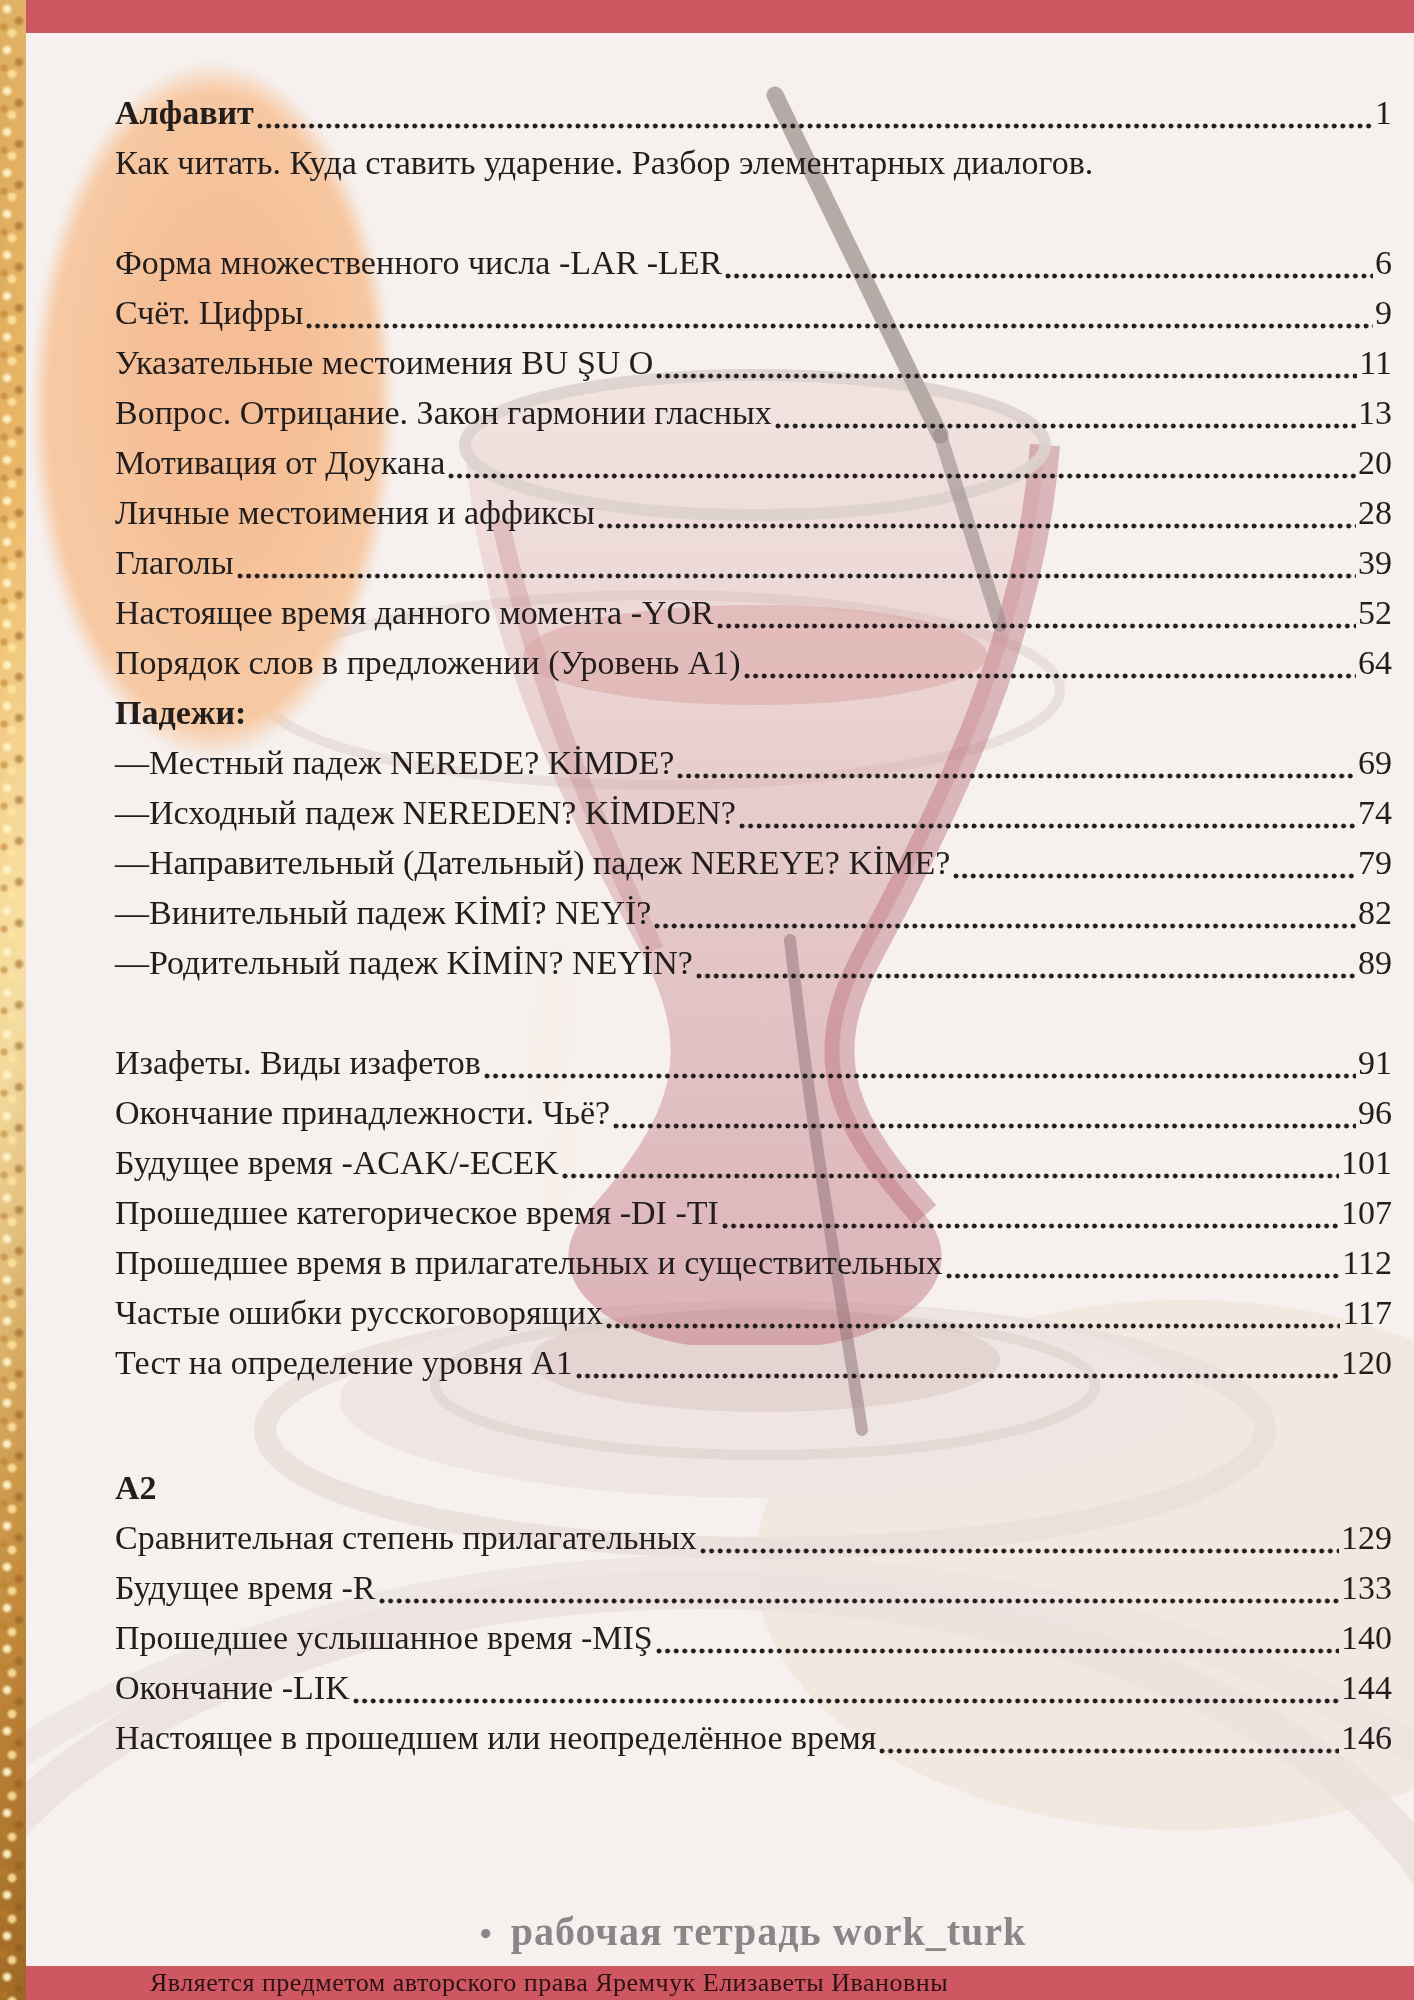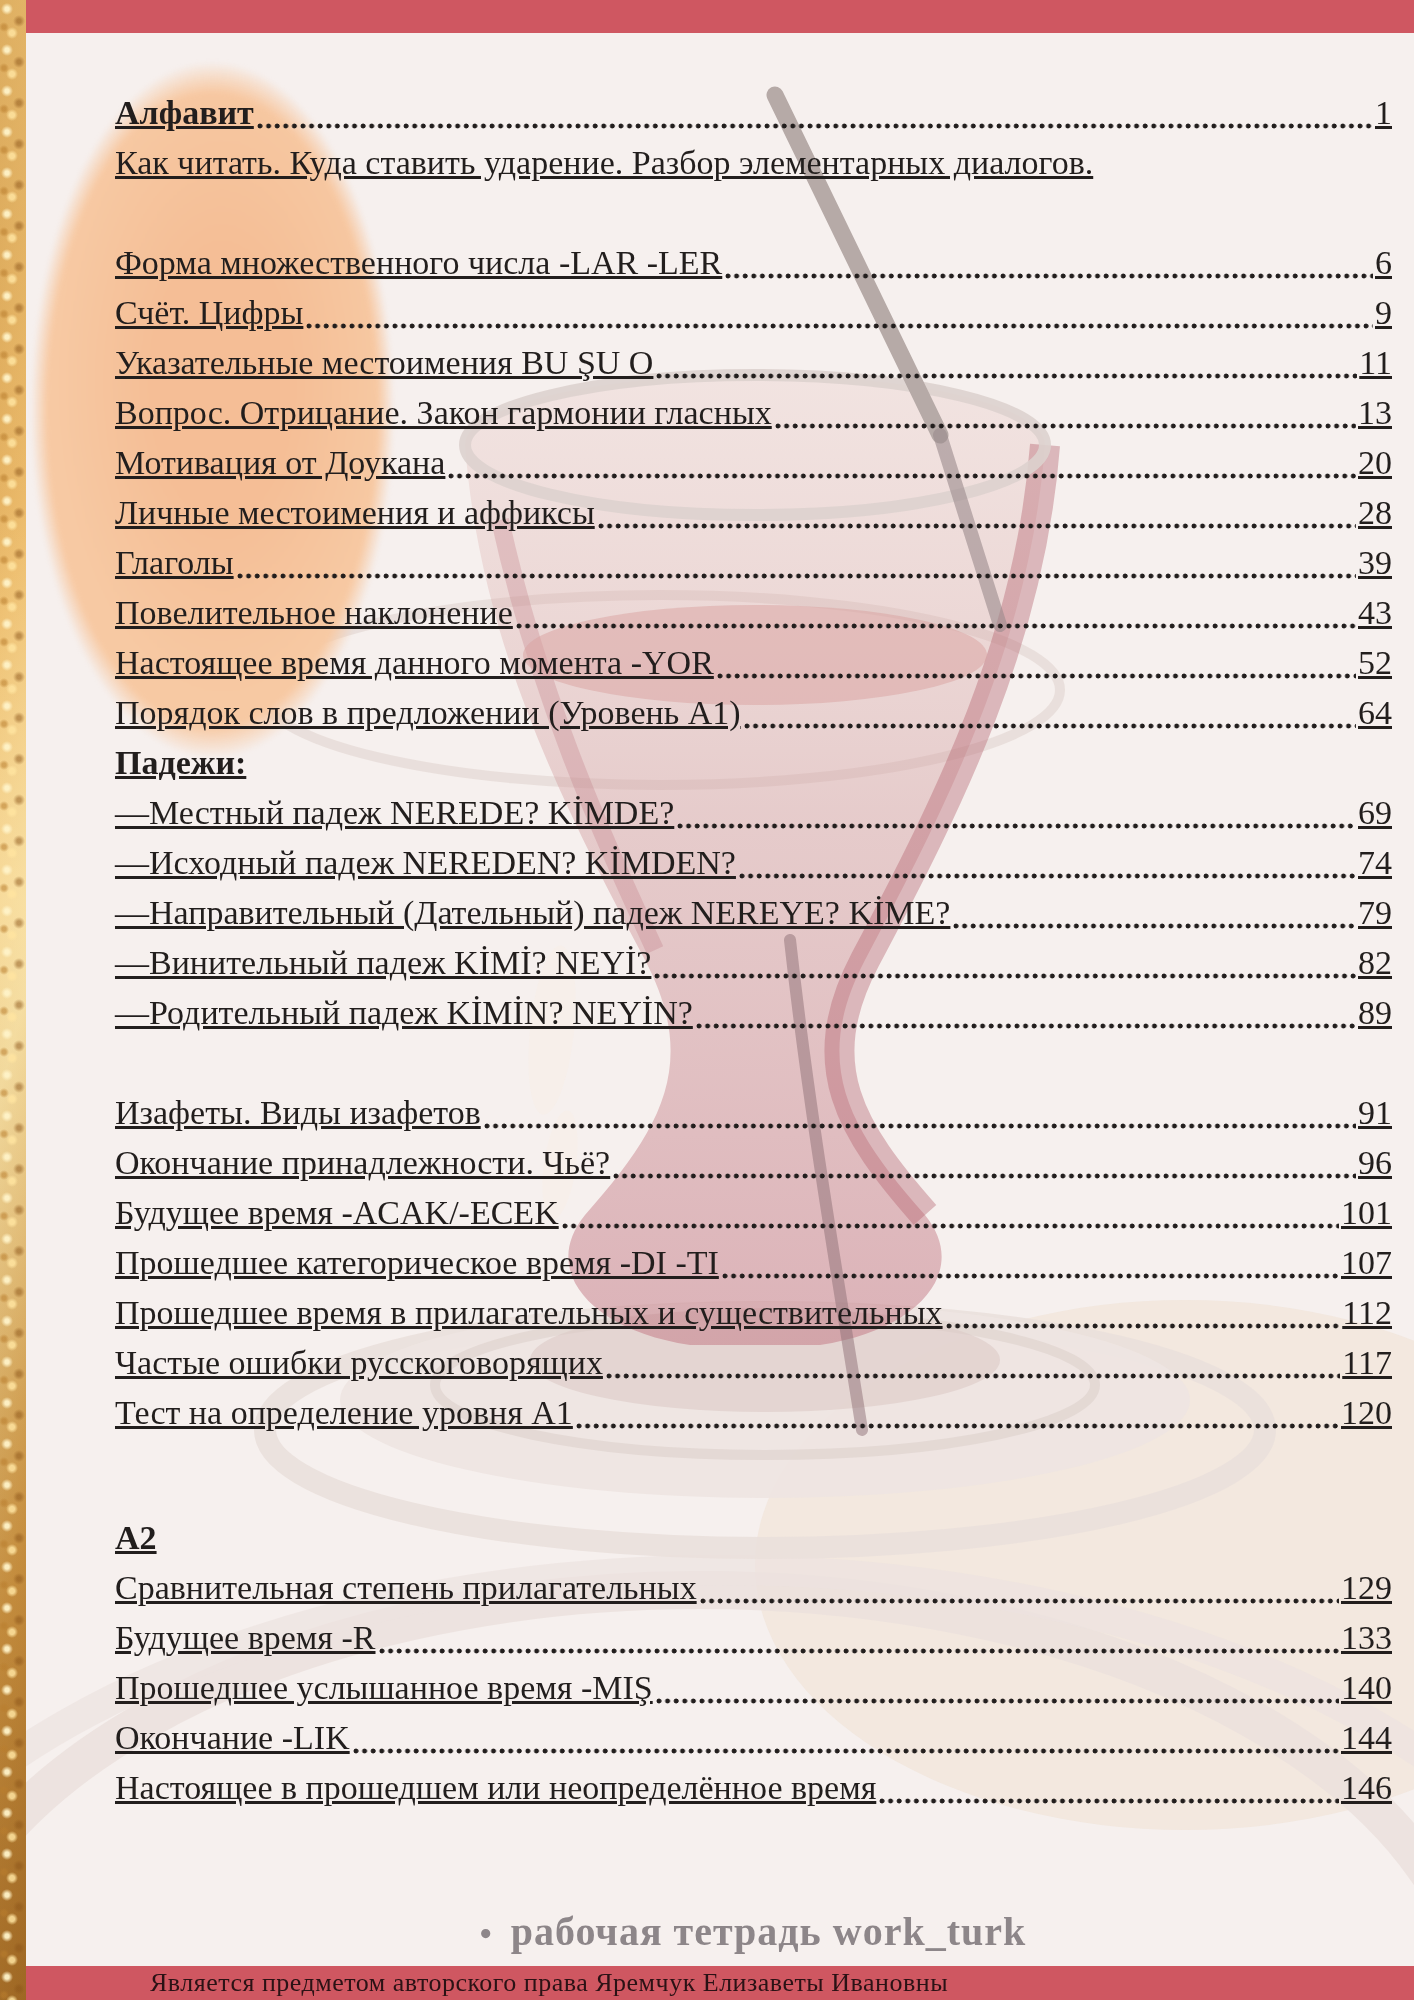--- a/index.html
+++ b/index.html
@@ -49,21 +49,21 @@
     filter:blur(2px);
   }
   
   .illustration{position:absolute;left:0;top:0;width:1414px;height:2000px;}
   
   .toc{
     position:absolute;left:115px;top:88px;width:1277px;
   }
   .toc-row{
     display:flex;align-items:center;
-    height:50px;line-height:50px;font-size:34px;white-space:nowrap;text-decoration:underline;
+    height:50px;line-height:50px;font-size:34px;white-space:nowrap;
   }
   .toc-row .title{flex:0 0 auto;}
   .toc-row.bold .title{font-weight:bold;}
   .toc-row .leader{
     flex:1 1 auto;align-self:flex-end;height:6px;margin:0 2px 9px 3px;
     background-image:radial-gradient(circle at 3px 3px, var(--text) 2.1px, transparent 2.8px);
     background-size:8.6px 6px;background-repeat:repeat-x;
   }
   .toc-row .pageno{flex:0 0 auto;font-size:34px;}
   .toc-row.gap-s{margin-top:50px;}
@@ -174,25 +174,20 @@
         <span class="title">Личные местоимения и аффиксы</span>
         <span class="leader"></span>
         <span class="pageno">28</span>
       </div>
       <div class="toc-row">
         <span class="title">Глаголы</span>
         <span class="leader"></span>
         <span class="pageno">39</span>
       </div>
       <div class="toc-row">
-        <span class="title">Повелительное наклонение</span>
-        <span class="leader"></span>
-        <span class="pageno">43</span>
-      </div>
-      <div class="toc-row">
         <span class="title">Настоящее время данного момента -YOR</span>
         <span class="leader"></span>
         <span class="pageno">52</span>
       </div>
       <div class="toc-row">
         <span class="title">Порядок слов в предложении (Уровень А1)</span>
         <span class="leader"></span>
         <span class="pageno">64</span>
       </div>
       <div class="toc-row bold no-page">

